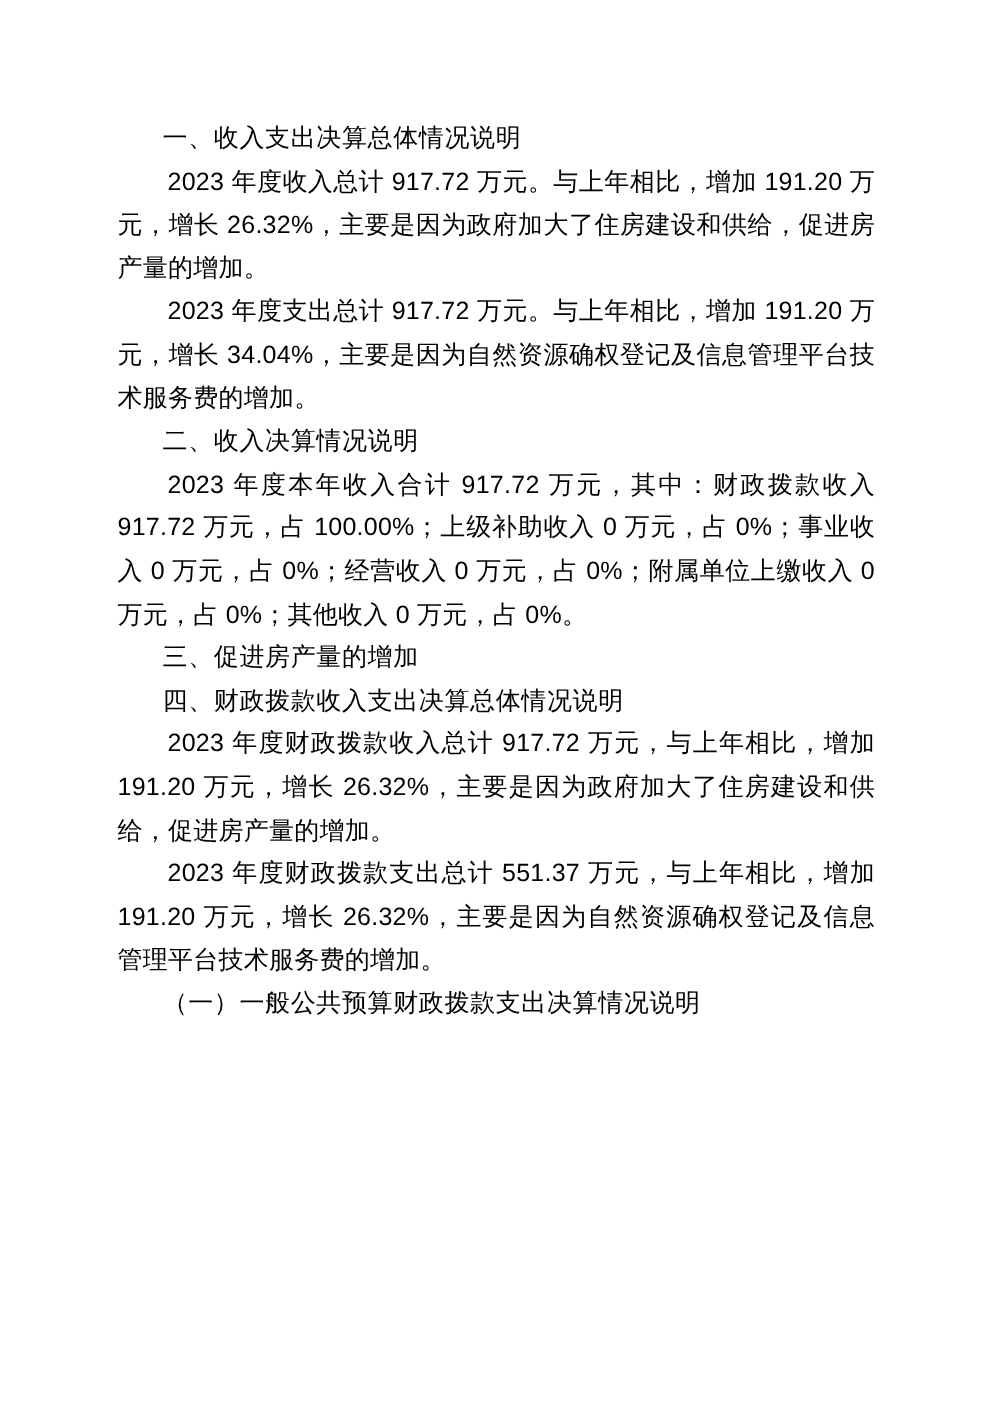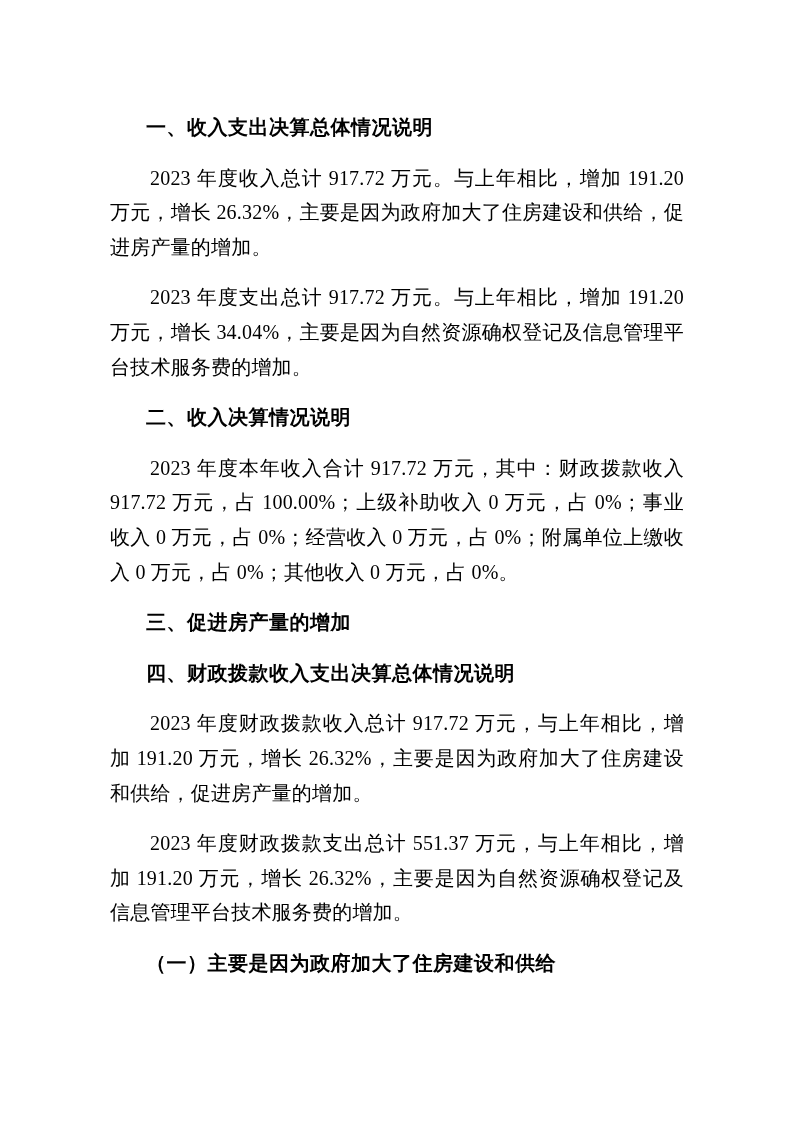--- a/index.html
+++ b/index.html
@@ -14,34 +14,34 @@
     height: 1122px;
     background: #ffffff;
     color: #000000;
     padding: 94px 93px 0 94px;
     overflow: hidden;
     font-family: "Liberation Serif", "DejaVu Serif", serif;
     font-size: 20px;
     line-height: 34.6px;
   }
   .doc-heading {
-    margin: 16px;
+    margin: 0;
     font-family: "Liberation Sans", "DejaVu Sans", sans-serif;
-    font-weight: bold;
+    font-weight: normal;
     font-size: 20px;
     line-height: 34.6px;
     text-indent: 1.8em;
     letter-spacing: 0.5px;
     white-space: nowrap;
   }
   .doc-paragraph {
-    margin: 16px;
+    margin: 0;
     text-indent: 2em;
     text-align: justify;
-    font-family: Liberation Serif, serif;
+    font-family: Liberation Sans, sans-serif;
     font-size: 20px;
     line-height: 34.6px;
     letter-spacing: 0.2px;
   }
 </style>
 </head>
 <body>
 
 <div class="page">
 
@@ -58,15 +58,15 @@
   <h2 class="doc-heading">三、促进房产量的增加</h2>
 
 
   <h2 class="doc-heading">四、财政拨款收入支出决算总体情况说明</h2>
 
   <p class="doc-paragraph">2023 年度财政拨款收入总计 917.72 万元，与上年相比，增加 191.20 万元，增长 26.32%，主要是因为政府加大了住房建设和供给，促进房产量的增加。</p>
 
   <p class="doc-paragraph">2023 年度财政拨款支出总计 551.37 万元，与上年相比，增加 191.20 万元，增长 26.32%，主要是因为自然资源确权登记及信息管理平台技术服务费的增加。</p>
 
 
-  <h2 class="doc-heading">（一）主要是因为政府加大了住房建设和供给</h2>
+  <h2 class="doc-heading">（一）一般公共预算财政拨款支出决算情况说明</h2>
 
 </div>
 
 </body></html>

